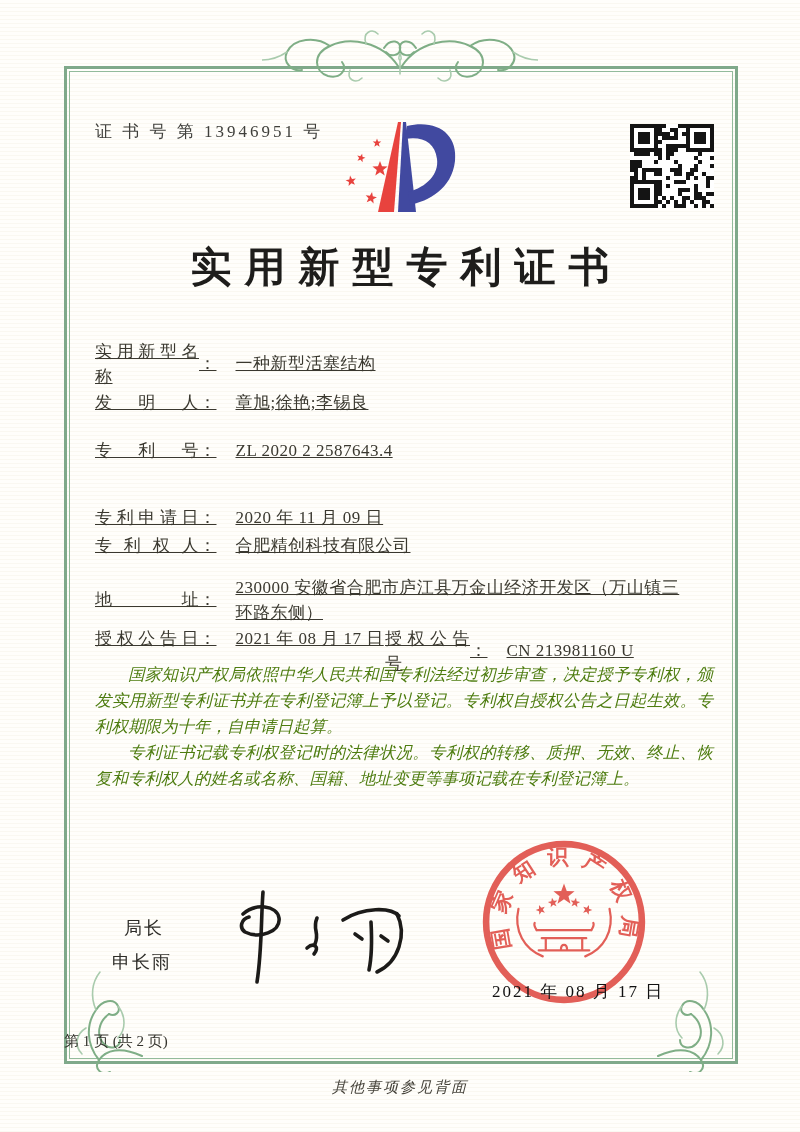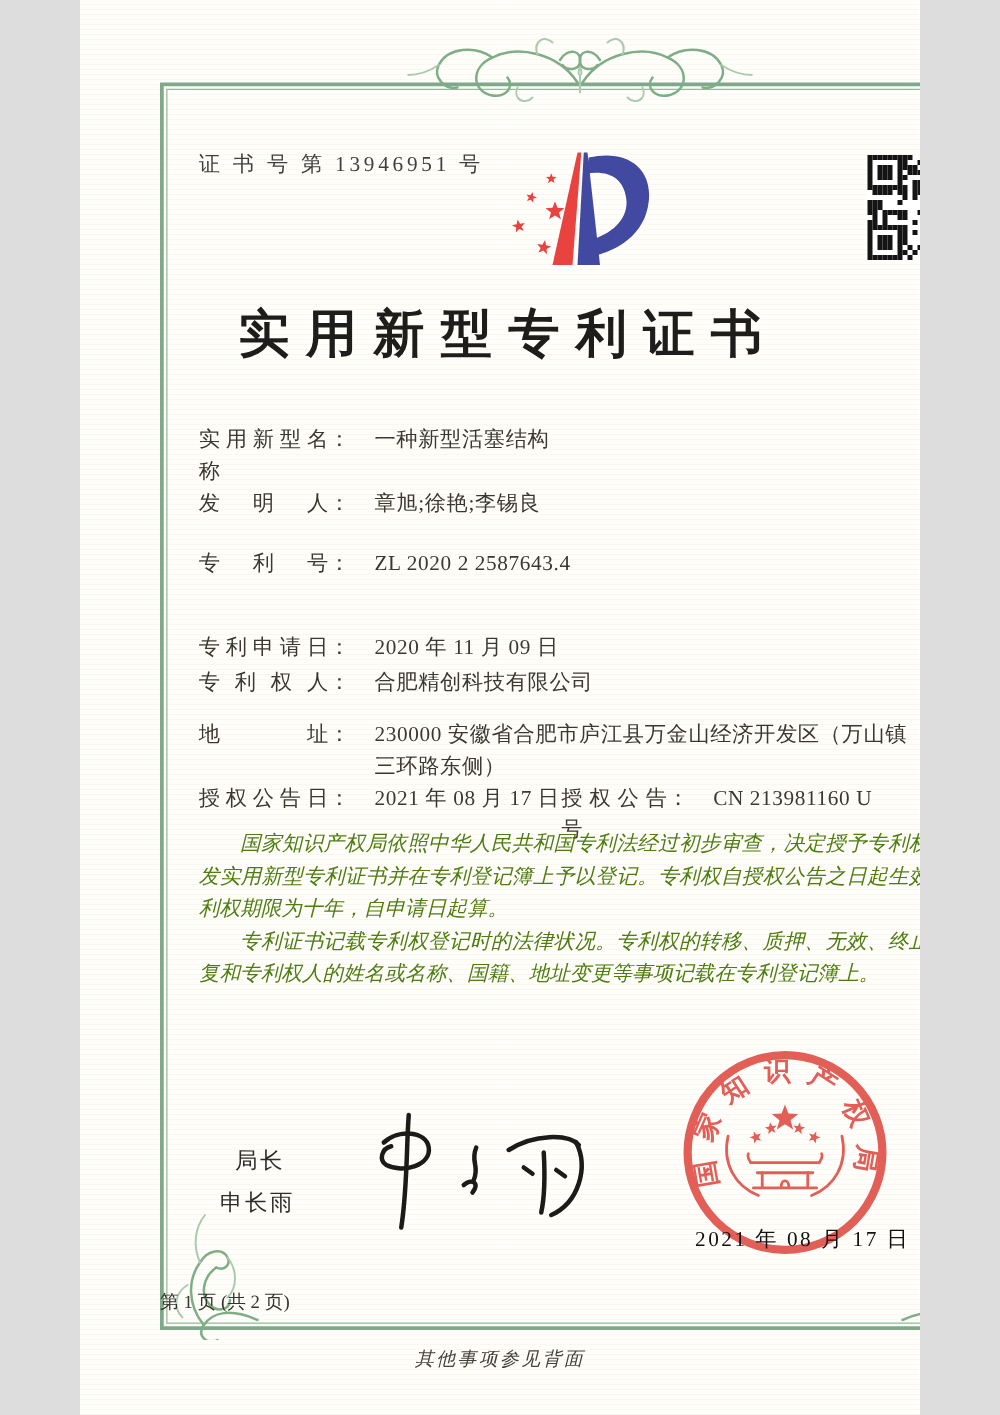--- a/index.html
+++ b/index.html
@@ -1,17 +1,17 @@
 <!DOCTYPE html>
 <html><head>
 <meta charset="utf-8">
 <style>
   html,body{margin:0;padding:0;background:#ddd;}
   .page{
-    position:relative; width:672px; height:1132px; margin:0 auto;
+    position:relative; width:800px; height:1132px; margin:0 auto;
     background:#fffefb;
     font-family:"Liberation Serif","DejaVu Serif",serif;
     color:#37352f; overflow:hidden;
   }
   
   .page::before{
     content:""; position:absolute; inset:0;
     background:repeating-linear-gradient(0deg, rgba(240,236,222,.35) 0 1px, transparent 1px 4px);
     pointer-events:none;
   }
@@ -34,22 +34,22 @@
     position:absolute; left:630px; top:124px; width:84px; height:84px;
     display:grid; grid-template-columns:repeat(21,4px); grid-auto-rows:4px; background:#fff;
   }
   .qr i{ background:transparent; }
   .qr i.d{ background:#141414; }
   .title{
     position:absolute; left:0; top:240px; width:100%; text-align:center;
     font-size:41px; font-weight:bold; letter-spacing:13px; color:#1e1d1b; text-indent:13px;
   }
   .field{
-    position:absolute; left:95px; display:flex; align-items:flex-start;
-    font-size:17px; line-height:1.45; color:#3a382f; letter-spacing:.5px;
+    position:absolute; left:95px; display:flex; align-items:center;
+    font-size:17px; line-height:1.45; color:#3a382f; letter-spacing:.5px;text-decoration:underline;
   }
   .field .lab{
     display:inline-block; width:104px; text-align:justify; text-align-last:justify; flex:0 0 104px;
   }
   .field .col{ flex:0 0 auto; }
   .field .val{ margin-left:19px; max-width:455px; }
   .f-name{top:340px;} .f-inv{top:391px;} .f-pno{top:439px;} .f-fdate{top:506px;}
   .f-owner{top:534px;} .f-addr{top:576px;} .f-gdate{top:627px;}
   .f-gno{ left:385px; top:627px; }
   .f-gno .lab{ width:85px; flex-basis:85px; }

